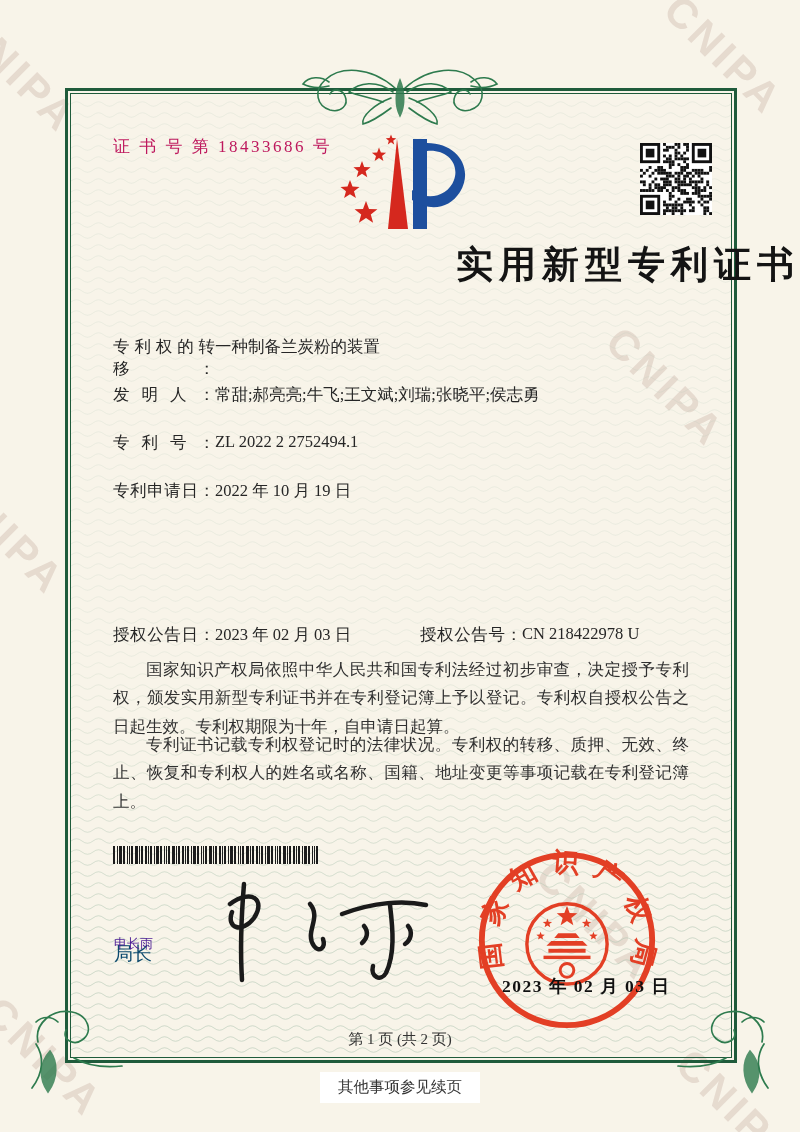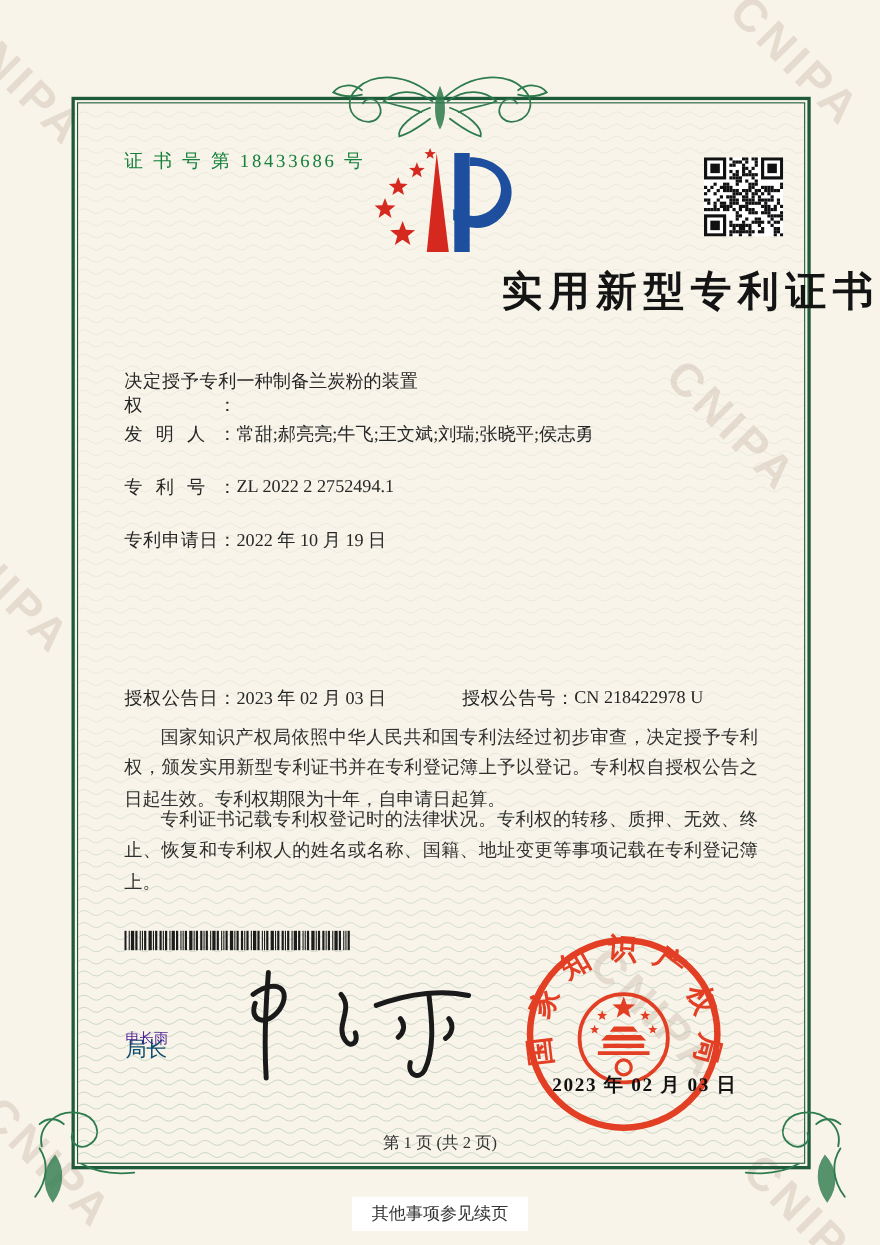--- a/index.html
+++ b/index.html
@@ -16,21 +16,21 @@
   }
   .frame{
     position:absolute;left:65px;top:88px;width:672px;height:975px;
     border:3px solid #1f5b3b;box-sizing:border-box;z-index:2;
   }
   .frame-inner{position:absolute;inset:2px;border:1px solid #1f5b3b;}
   .guilloche{position:absolute;left:3px;top:3px;}
   .crest{position:absolute;left:285px;top:58px;z-index:3;}
   .corner-bl{position:absolute;left:24px;top:996px;z-index:3;}
   .corner-br{position:absolute;left:676px;top:996px;z-index:3;transform:scaleX(-1);}
-  .cert-number{position:absolute;left:113px;top:135px;font-size:17px;letter-spacing:2.5px;z-index:4;color:#15803d;}
+  .cert-number{position:absolute;left:113px;top:135px;font-size:17px;letter-spacing:2.5px;z-index:4;color:#be185d;}
   .logo{position:absolute;left:336px;top:127px;z-index:4;}
   .qr{position:absolute;left:640px;top:143px;z-index:4;}
   .title{
     position:absolute;left:0;right:0;top:240px;margin:0;text-align:right;
     font-size:37px;font-weight:700;letter-spacing:6px;color:#141414;z-index:4;
   }
   .field-row{position:absolute;left:113px;font-size:16.5px;color:#262626;z-index:4;}
   .field-label{display:inline-block;width:102px;text-align:justify;text-align-last:justify;vertical-align:top;}
   .field-value{margin-left:0;vertical-align:top;}
   .field-value--wrap{display:inline-block;width:442px;line-height:1.55;}
@@ -41,21 +41,21 @@
   }
   .barcode{position:absolute;left:113px;top:846px;z-index:4;}
   .sig-title{position:absolute;left:114px;top:929px;z-index:4;font-family:"Liberation Sans","DejaVu Sans",sans-serif;font-size:19px;color:#0c4a6e;margin-top:12px;}
   .sig-name{position:absolute;left:114px;top:935px;z-index:4;font-family:"Liberation Sans","DejaVu Sans",sans-serif;font-size:13px;color:#4c1d95;}
   .signature-svg{position:absolute;left:192px;top:874px;z-index:4;}
   .seal-svg{position:absolute;left:474px;top:847px;z-index:3;opacity:.95;}
   .seal-date{position:absolute;left:502px;top:974px;z-index:5;font-size:17.5px;letter-spacing:1.5px;color:#111;font-weight:700;}
   .page-indicator{position:absolute;left:0;right:0;top:1030px;text-align:center;font-size:15px;z-index:4;color:#333;}
   .footer-note{
     position:absolute;left:50%;top:1072px;transform:translateX(-50%);
-    background:#ffffff;padding:5px 18px;font-size:15.5px;color:#333;z-index:4;margin-top:16px;
+    background:#ffffff;padding:5px 18px;font-size:15.5px;color:#333;z-index:4;
   }
   .seal-ring-text{font-size:27px;letter-spacing:14px;font-weight:700;fill:#e2361b;font-family:"Liberation Serif","DejaVu Serif",serif;}
 </style>
 </head>
 <body>
 
 <div class="page">
 
   <span class="watermark" style="left:-18px;top:4px">CNIPA</span>
   <span class="watermark" style="left:688px;top:-14px">CNIPA</span>
@@ -437,21 +437,21 @@
       <rect x="54.72" y="2.88" width="14.40" height="14.40" fill="#fff"></rect>
       <rect x="57.60" y="5.76" width="8.64" height="8.64" fill="#111"></rect>
       <rect x="0.00" y="51.84" width="20.16" height="20.16" fill="#111"></rect>
       <rect x="2.88" y="54.72" width="14.40" height="14.40" fill="#fff"></rect>
       <rect x="5.76" y="57.60" width="8.64" height="8.64" fill="#111"></rect>
     </svg>
 
   <h1 class="title">实用新型专利证书</h1>
 
   <div class="field-row" style="top:336px">
-    <span class="field-label">决定授予专利权：</span><span class="field-value">一种制备兰炭粉的装置</span>
+    <span class="field-label">专利权的转移：</span><span class="field-value">一种制备兰炭粉的装置</span>
   </div>
   <div class="field-row" style="top:384px">
     <span class="field-label">发明人：</span><span class="field-value">常甜;郝亮亮;牛飞;王文斌;刘瑞;张晓平;侯志勇</span>
   </div>
   <div class="field-row" style="top:432px">
     <span class="field-label">专利号：</span><span class="field-value">ZL 2022 2 2752494.1</span>
   </div>
   <div class="field-row" style="top:480px">
     <span class="field-label">专利申请日：</span><span class="field-value">2022 年 10 月 19 日</span>
   </div>

